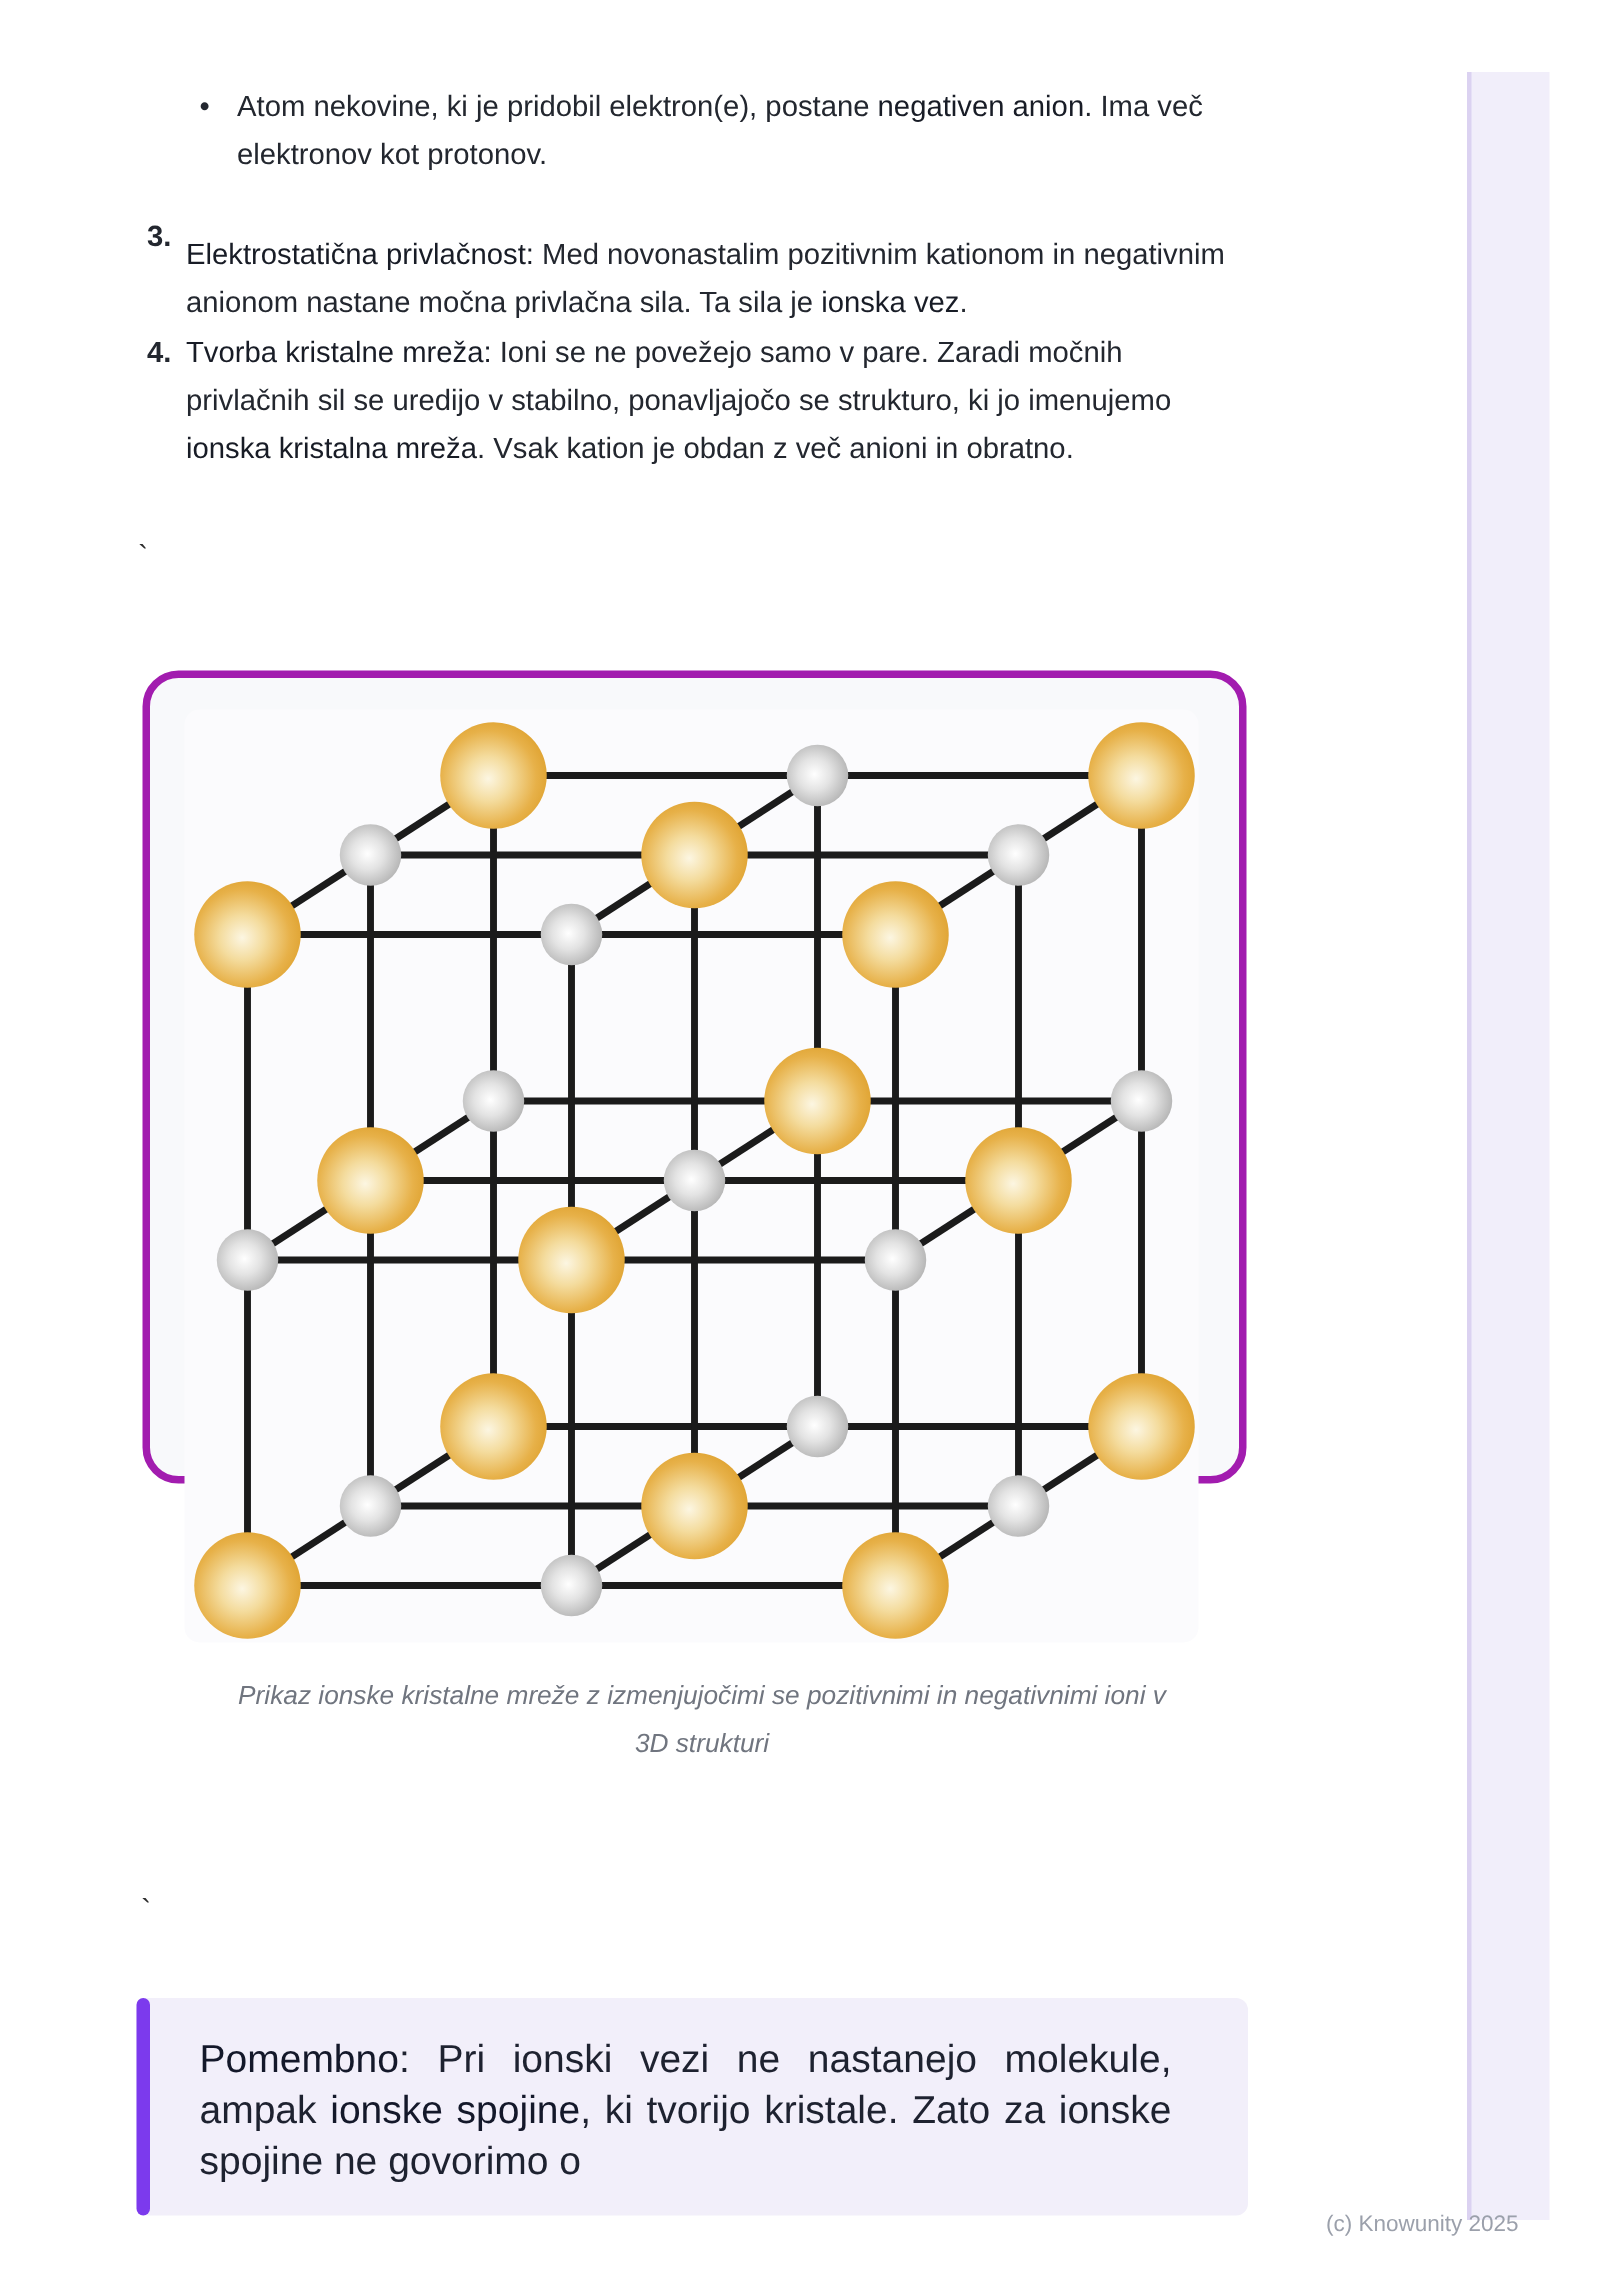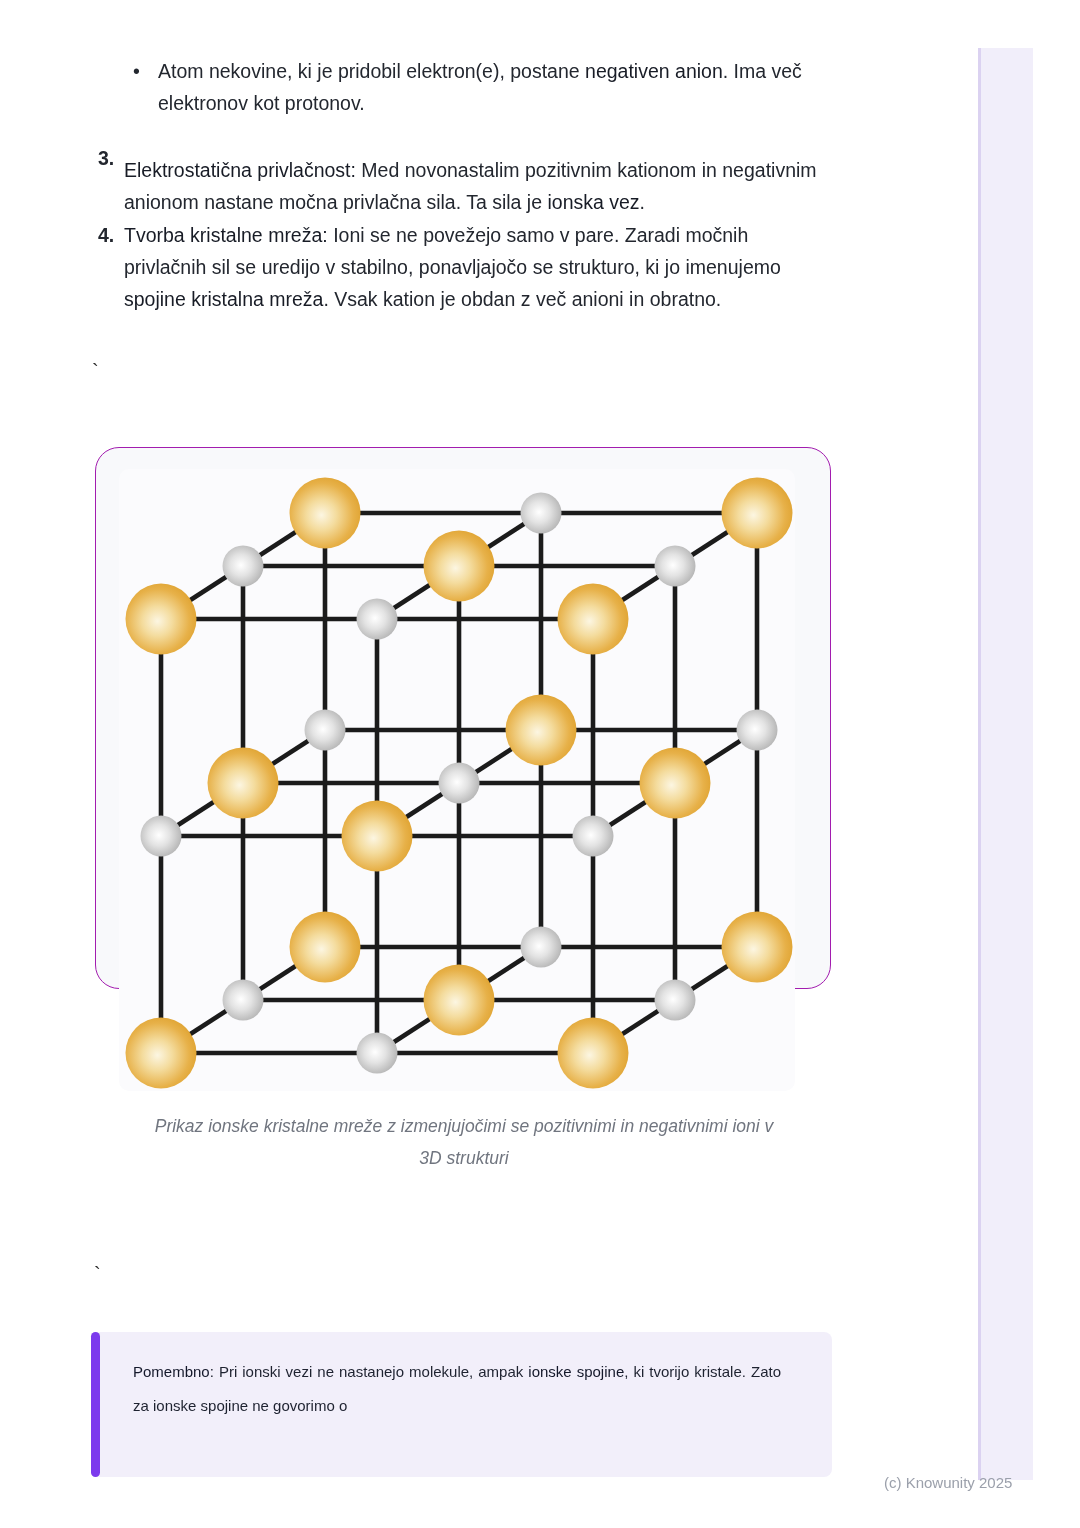--- a/index.html
+++ b/index.html
@@ -24,21 +24,21 @@
   .item3{left:124px;top:142px;width:704px;margin-top:12px;}
   .num4{left:98px;top:219px;font-weight:700;}
   .item4{left:124px;top:219px;width:704px;}
   .tick{position:absolute;font-size:20px;color:#2c2c2c;}
   .tick1{left:92px;top:360px;}
   .tick2{left:94px;top:1263px;}
 
   
   .card{
     position:absolute;left:95px;top:447px;width:736px;height:542px;margin:0;
-    background:#F8F9FB;border:1px solid #a21caf;border-radius:24px;box-sizing:border-box;
+    background:#F8F9FB;border:5px solid #a21caf;border-radius:24px;box-sizing:border-box;
   }
   .img-panel{
     position:absolute;left:23px;top:21px;width:676px;height:622px;
     background:#FBFBFD;border-radius:10px;
   }
   .img-panel svg{display:block;width:676px;height:622px;}
   .card figcaption{
     position:absolute;top:662px;left:48px;width:640px;text-align:center;
     font-style:italic;font-size:17.5px;line-height:32px;color:#70757F;
   }
@@ -47,21 +47,21 @@
   .callout{
     position:absolute;left:91px;top:1332px;width:741px;height:145px;
     background:#F2EFFA;border-radius:8px;box-sizing:border-box;
   }
   .callout-bar{
     position:absolute;left:0;top:0;width:9px;height:145px;
     background:#7C3AED;border-radius:6px;
   }
   .callout-text{
     position:absolute;margin:0;left:42px;top:23px;width:648px;
-    font-size:15px;line-height:34px;text-align:justify;color:#1E2230;
+    font-size:26px;line-height:34px;text-align:justify;color:#1E2230;
   }
   .callout-text b{color:#14182a;}
 
   .copyright{
     position:absolute;left:884px;top:1438px;font-size:15px;color:#9BA0AB;z-index:2;margin-top:36px;
   }
 </style>
 </head>
 <body>
 
@@ -69,21 +69,21 @@
 
   <div class="strip"></div>
 
   <span class="txt bullet-marker">•</span>
   <div class="txt bullet-text">Atom nekovine, ki je pridobil elektron(e), postane <b>negativen anion</b>. Ima več elektronov kot protonov.</div>
 
   <span class="txt num3">3.</span>
   <div class="txt item3"><b>Elektrostatična privlačnost:</b> Med novonastalim pozitivnim kationom in negativnim anionom nastane močna privlačna sila. Ta sila je <b>ionska vez</b>.</div>
 
   <span class="txt num4">4.</span>
-  <div class="txt item4"><b>Tvorba kristalne mreža:</b> Ioni se ne povežejo samo v pare. Zaradi močnih privlačnih sil se uredijo v stabilno, ponavljajočo se strukturo, ki jo imenujemo <b>spojine kristalna mreža</b>. Vsak kation je obdan z več anioni in obratno.</div>
+  <div class="txt item4"><b>Tvorba kristalne mreža:</b> Ioni se ne povežejo samo v pare. Zaradi močnih privlačnih sil se uredijo v stabilno, ponavljajočo se strukturo, ki jo imenujemo <b>ionska kristalna mreža</b>. Vsak kation je obdan z več anioni in obratno.</div>
 
   <div class="tick tick1">`</div>
 
   <figure class="card">
     <div class="img-panel">
       <svg id="lattice-svg" xmlns="http://www.w3.org/2000/svg" viewBox="0 0 676 622">
           <defs>
             <radialGradient id="gradCation" cx="0.45" cy="0.53" fx="0.45" fy="0.53" r="0.75">
               <stop offset="0%" stop-color="#FCF6E2"></stop>
               <stop offset="28%" stop-color="#F4DC9E"></stop>

